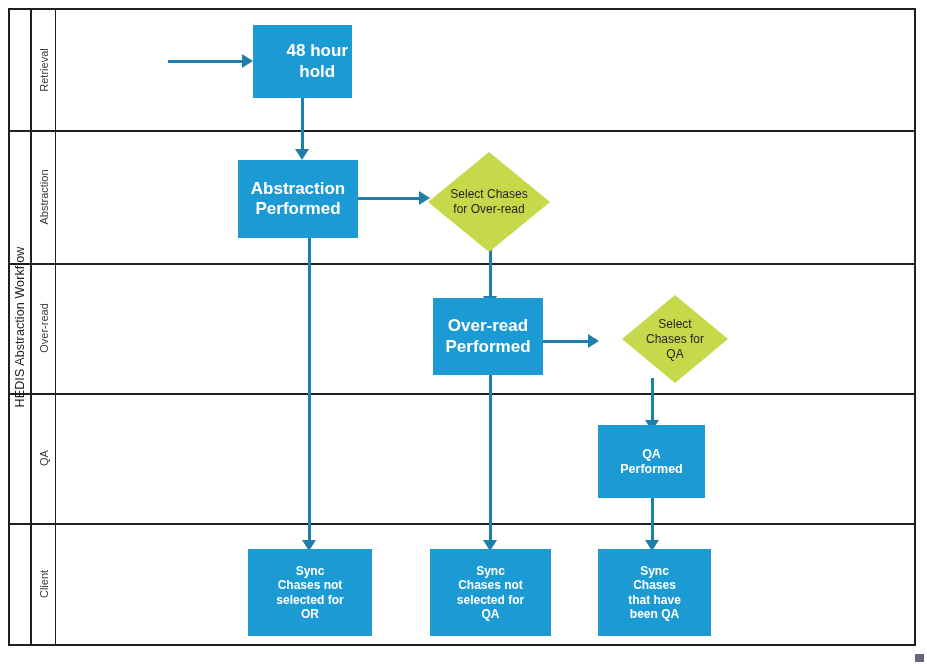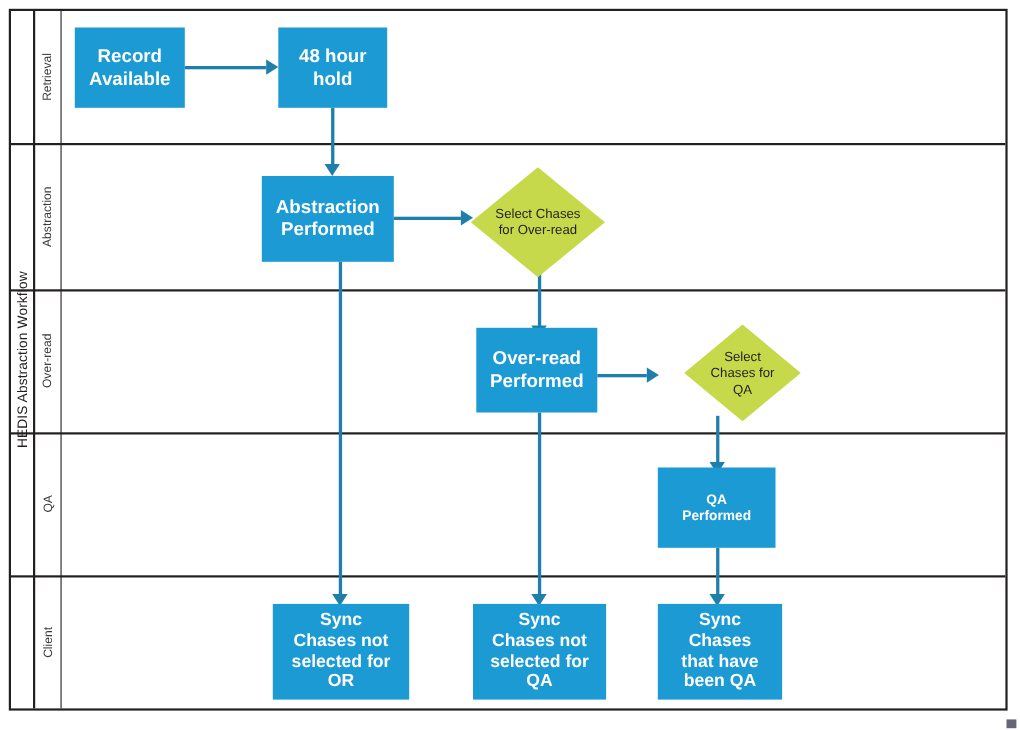--- a/index.html
+++ b/index.html
@@ -97,21 +97,21 @@
     background: #1b9ad4;
     color: #ffffff;
     font-size: 17px;
     font-weight: bold;
     padding: 2px 4px;
   }
   .node.process.small {
     font-size: 12.5px;
   }
   .node.process.client {
-    font-size: 16px;
+    font-size: 12px;
   }
   .node.decision {
     background: transparent;
     color: #231f20;
     font-size: 12px;
     font-weight: normal;
   }
   .diamond-shape {
     position: absolute;
     left: 0;
@@ -212,25 +212,22 @@
 
   <div class="conn v" style="left:489px; top:375px; height:166px;"></div>
   <div class="arrow down" style="left:483px; top:540px;"></div>
 
   <div class="conn v" style="left:651px; top:378px; height:43px;"></div>
   <div class="arrow down" style="left:645px; top:420px;"></div>
 
   <div class="conn v" style="left:651px; top:498px; height:43px;"></div>
   <div class="arrow down" style="left:645px; top:540px;"></div>
 
-  <div class="node process" style="left:68px; top:25px; width:100px; height:73px;">
-    <span>Record<br>Available</span>
-  </div>
-
-  <div class="node process" style="left:253px; top:25px; width:99px; height:73px;">
+
+  <div class="node process" style="left:253px; top:25px; width:99px; height:73px;justify-content:flex-end;">
     <span>48 hour<br>hold</span>
   </div>
 
   <div class="node process" style="left:238px; top:160px; width:120px; height:78px;">
     <span>Abstraction<br>Performed</span>
   </div>
 
   <div class="node decision" style="left:428px; top:152px; width:122px; height:100px;">
     <svg class="diamond-shape" viewBox="0 0 122 100" preserveAspectRatio="none">
       <polygon points="61,0 122,50 61,100 0,50" fill="#c6d94a"></polygon>

